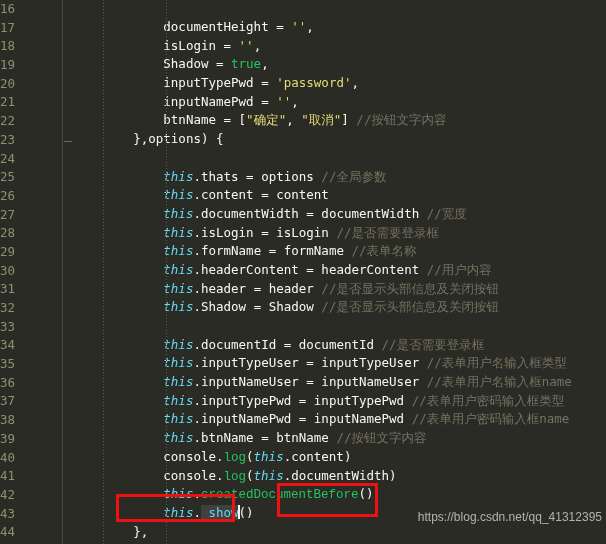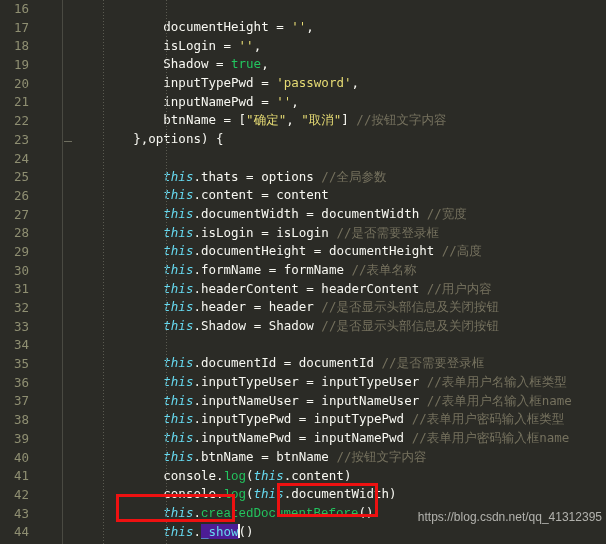--- a/index.html
+++ b/index.html
@@ -21,21 +21,21 @@
   #gutter {
     position: absolute;
     left: 0; top: 0;
     width: 63px;
     height: 544px;
     background: #2b2b26;
     z-index: 2;
   }
   .gutter-line {
     height: 18.7px;
-    text-align: center;
+    text-align: left;
     padding-right: 20px;
     color: #8f8f72;
     font-size: 12.5px;
     box-sizing: border-box;
     white-space: pre;
   }
   #gutter-rule {
     position: absolute;
     left: 62px; top: 0;
     width: 1px; height: 544px;
@@ -79,21 +79,21 @@
     z-index: 2;
   }
   
   .kw      { color: #22c55e; }           
   .str     { color: #e6db74; }           
   .cmt     { color: #75715e; }           
   .this    { color: #66d9ef; font-style: italic; }
   .fn      { color: #22c55e; font-family: Liberation Mono, monospace; }           
   .plain   { color: #f8f8f2; }
   .sel {
-    background: #4c1d95;
+    background: #404040;
     color: #66d9ef;
   }
   .caret {
     display: inline-block;
     width: 2px;
     height: 14px;
     background: #f8f8f0;
     vertical-align: -2px;
     margin: 0 -1px;
   }
@@ -134,21 +134,20 @@
       <div class="line"><span class="plain">            </span><span class="plain">Shadow = </span><span class="kw">true</span><span class="plain">,</span></div>
       <div class="line"><span class="plain">            </span><span class="plain">inputTypePwd = </span><span class="str">'password'</span><span class="plain">,</span></div>
       <div class="line"><span class="plain">            </span><span class="plain">inputNamePwd = </span><span class="str">''</span><span class="plain">,</span></div>
       <div class="line"><span class="plain">            </span><span class="plain">btnName = [</span><span class="str">"确定"</span><span class="plain">, </span><span class="str">"取消"</span><span class="plain">] </span><span class="cmt">//按钮文字内容</span></div>
       <div class="line"><span class="plain">        },options) {</span></div>
       <div class="line"><span class="plain"></span></div>
       <div class="line"><span class="plain">            </span><span class="this">this</span><span class="plain">.thats = options </span><span class="cmt">//全局参数</span></div>
       <div class="line"><span class="plain">            </span><span class="this">this</span><span class="plain">.content = content</span></div>
       <div class="line"><span class="plain">            </span><span class="this">this</span><span class="plain">.documentWidth = documentWidth </span><span class="cmt">//宽度</span></div>
       <div class="line"><span class="plain">            </span><span class="this">this</span><span class="plain">.isLogin = isLogin </span><span class="cmt">//是否需要登录框</span></div>
-      <div class="line"><span class="plain">            </span><span class="this">this</span><span class="plain">.documentHeight = documentHeight </span><span class="cmt">//高度</span></div>
       <div class="line"><span class="plain">            </span><span class="this">this</span><span class="plain">.formName = formName </span><span class="cmt">//表单名称</span></div>
       <div class="line"><span class="plain">            </span><span class="this">this</span><span class="plain">.headerContent = headerContent </span><span class="cmt">//用户内容</span></div>
       <div class="line"><span class="plain">            </span><span class="this">this</span><span class="plain">.header = header </span><span class="cmt">//是否显示头部信息及关闭按钮</span></div>
       <div class="line"><span class="plain">            </span><span class="this">this</span><span class="plain">.Shadow = Shadow </span><span class="cmt">//是否显示头部信息及关闭按钮</span></div>
       <div class="line"><span class="plain"></span></div>
       <div class="line"><span class="plain">            </span><span class="this">this</span><span class="plain">.documentId = documentId </span><span class="cmt">//是否需要登录框</span></div>
       <div class="line"><span class="plain">            </span><span class="this">this</span><span class="plain">.inputTypeUser = inputTypeUser </span><span class="cmt">//表单用户名输入框类型</span></div>
       <div class="line"><span class="plain">            </span><span class="this">this</span><span class="plain">.inputNameUser = inputNameUser </span><span class="cmt">//表单用户名输入框name</span></div>
       <div class="line"><span class="plain">            </span><span class="this">this</span><span class="plain">.inputTypePwd = inputTypePwd </span><span class="cmt">//表单用户密码输入框类型</span></div>
       <div class="line"><span class="plain">            </span><span class="this">this</span><span class="plain">.inputNamePwd = inputNamePwd </span><span class="cmt">//表单用户密码输入框name</span></div>

